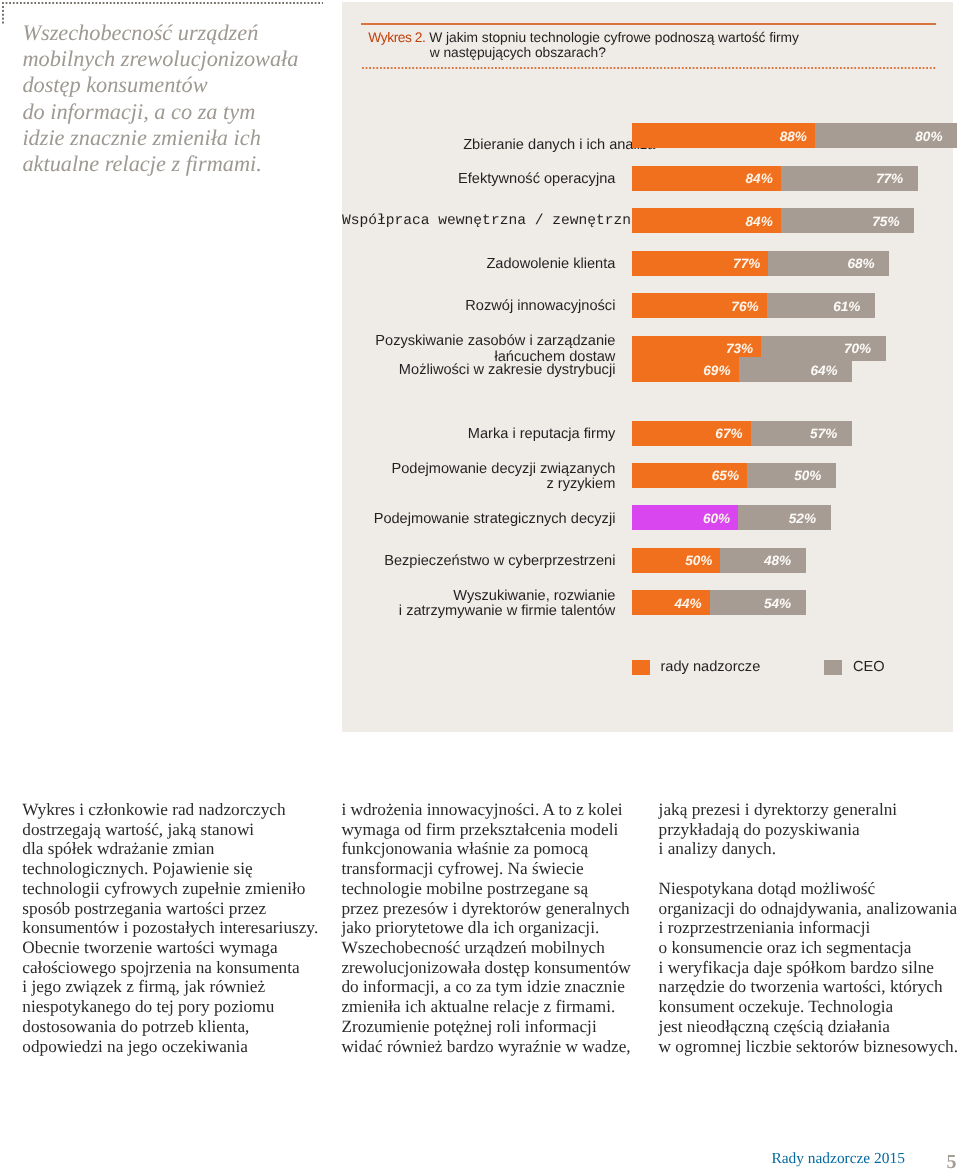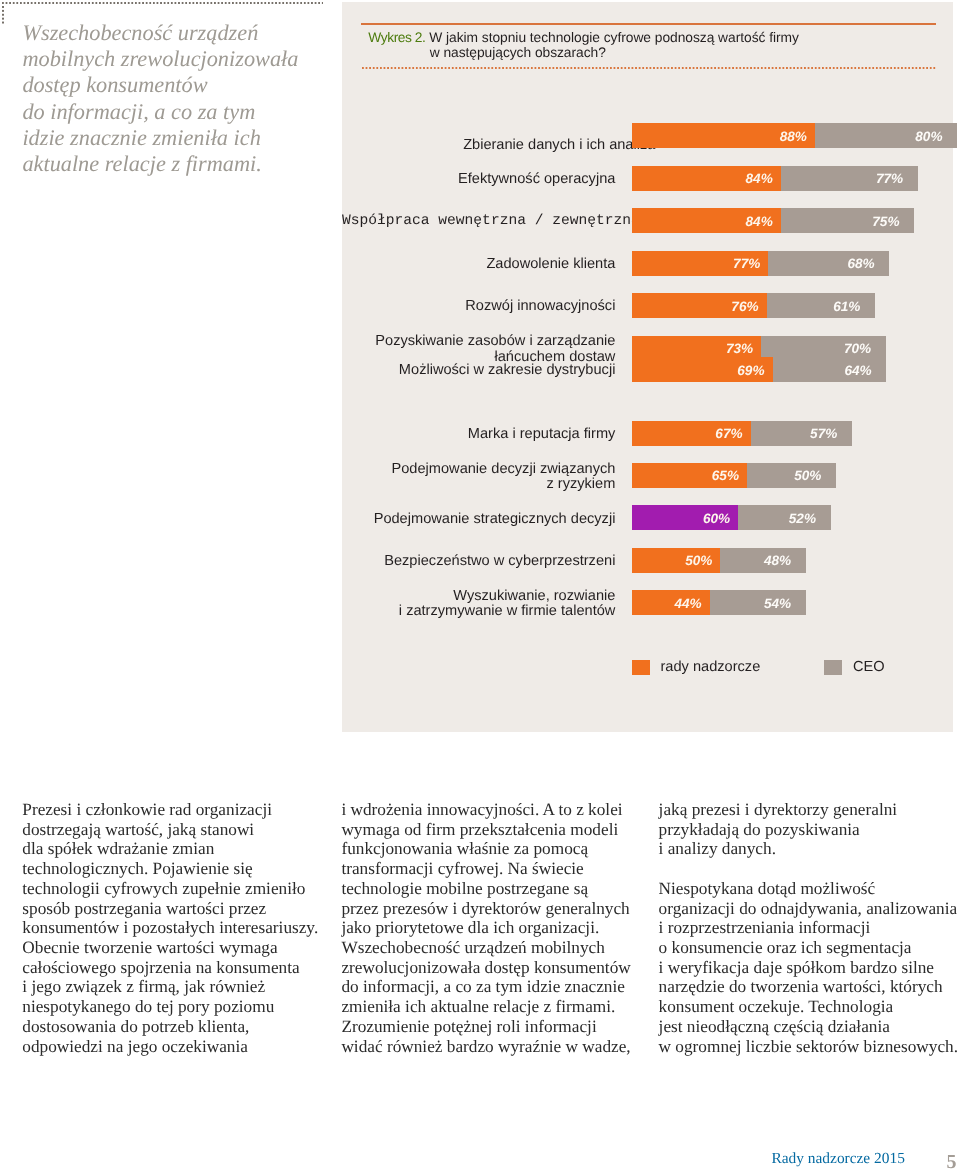--- a/index.html
+++ b/index.html
@@ -23,21 +23,21 @@
     color:#9e9a93;}
 
   
   .panel{position:absolute;left:342px;top:2px;width:611px;height:730px;background:#efebe7;}
   .panel .rule{position:absolute;left:19px;top:21px;width:575px;height:2.4px;background:#d9743d;}
   .panel .dotrule{position:absolute;left:19.6px;top:65.1px;width:575.5px;height:2.2px;
     background-image:linear-gradient(to right,#d9773f 0 2.1px,transparent 2.1px 3.6px);
     background-size:3.6px 2.2px;background-repeat:repeat-x;}
   .ctitle{position:absolute;left:26.3px;top:27.5px;width:575px;font-size:13.8px;line-height:15.9px;
           color:#231f20;letter-spacing:-0.04px;white-space:nowrap;}
-  .ctitle .kicker{color:#4d7c0f;letter-spacing:-0.45px;}
+  .ctitle .kicker{color:#c2410c;letter-spacing:-0.45px;}
   .ctitle .t2{display:block;padding-left:61.4px;}
 
   .rows{position:absolute;left:0;top:0;width:611px;}
   .row{position:absolute;left:0;width:611px;height:25px;}
   .row .lab{position:absolute;left:0;width:273.4px;text-align:right;font-size:14.6px;line-height:15.3px;
             color:#231f20;white-space:nowrap;}
   .row .bar{position:absolute;left:289.5px;top:0;height:25px;display:flex;}
   .seg{height:25px;position:relative;}
   .seg.o{background:#f1701e;}
   .seg.g{background:#a79c94;}
@@ -166,21 +166,21 @@
             <div class="seg g" style="background: rgb(167, 156, 148); width: 124.39px;">
               <span>70%</span>
             </div>
           </div>
         </div>
         <div class="row" style="top: 355px; padding-left: 13px;">
           <div class="lab" style="top: 6.1px;">
             <div>Możliwości w zakresie dystrybucji</div>
           </div>
           <div class="bar">
-            <div class="seg o" style="background: rgb(241, 112, 30); width: 141px;">
+            <div class="seg o" style="background: rgb(241, 112, 30); width: 107px;">
               <span>69%</span>
             </div>
             <div class="seg g" style="background: rgb(167, 156, 148); width: 113.728px;">
               <span>64%</span>
             </div>
           </div>
         </div>
         <div class="row" style="top: 418.52px;">
           <div class="lab" style="top: 6.1px;">
             <div>Marka i reputacja firmy</div>
@@ -206,21 +206,21 @@
             <div class="seg g" style="background: rgb(167, 156, 148); width: 88.85px;">
               <span>50%</span>
             </div>
           </div>
         </div>
         <div class="row" style="top: 503.44px;">
           <div class="lab" style="top: 6.1px;">
             <div>Podejmowanie strategicznych decyzji</div>
           </div>
           <div class="bar">
-            <div class="seg o" style="background: #a21caf; width: 106.62px;">
+            <div class="seg o" style="background: #d946ef; width: 106.62px;">
               <span>60%</span>
             </div>
             <div class="seg g" style="background: rgb(167, 156, 148); width: 92.404px;">
               <span>52%</span>
             </div>
           </div>
         </div>
         <div class="row" style="top: 545.9px;">
           <div class="lab" style="top: 6.1px;">
             <div>Bezpieczeństwo w cyberprzestrzeni</div>
@@ -256,21 +256,21 @@
         </div>
         <div class="lg" style="left: 482px;">
           <div class="sw g" style="background: rgb(167, 156, 148);"></div>
           <div class="lgl">CEO</div>
         </div>
       </div>
   </div>
 
   <div class="cols">
     <div class="col c1">
-        <div>Prezesi i członkowie rad organizacji</div>
+        <div>Wykres i członkowie rad nadzorczych</div>
         <div>dostrzegają wartość, jaką stanowi</div>
         <div>dla spółek wdrażanie zmian</div>
         <div>technologicznych. Pojawienie się</div>
         <div>technologii cyfrowych zupełnie zmieniło</div>
         <div>sposób postrzegania wartości przez</div>
         <div>konsumentów i pozostałych interesariuszy.</div>
         <div>Obecnie tworzenie wartości wymaga</div>
         <div>całościowego spojrzenia na konsumenta</div>
         <div>i jego związek z firmą, jak również</div>
         <div>niespotykanego do tej pory poziomu</div>

